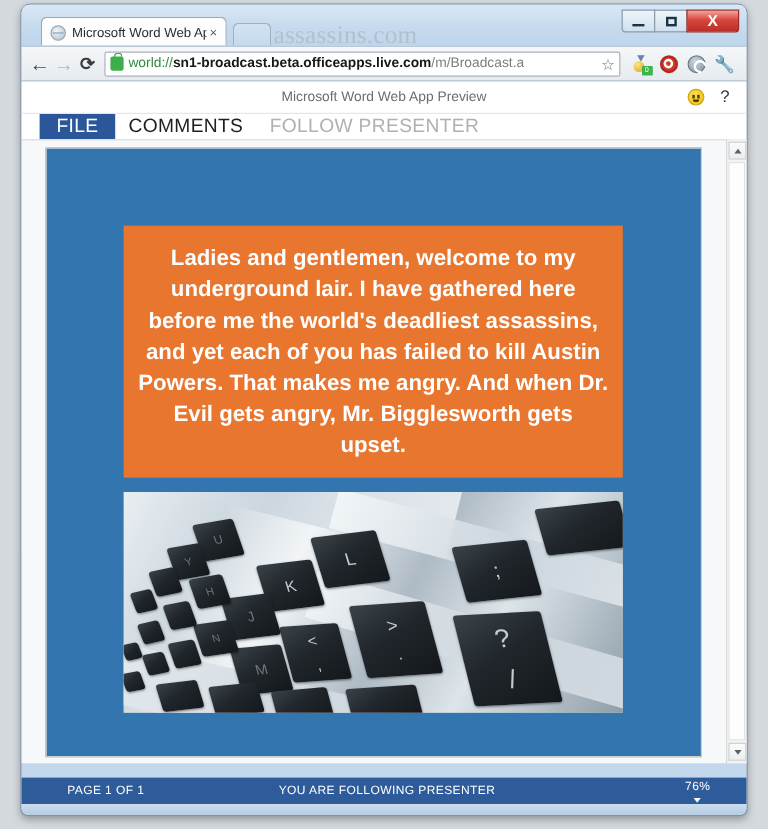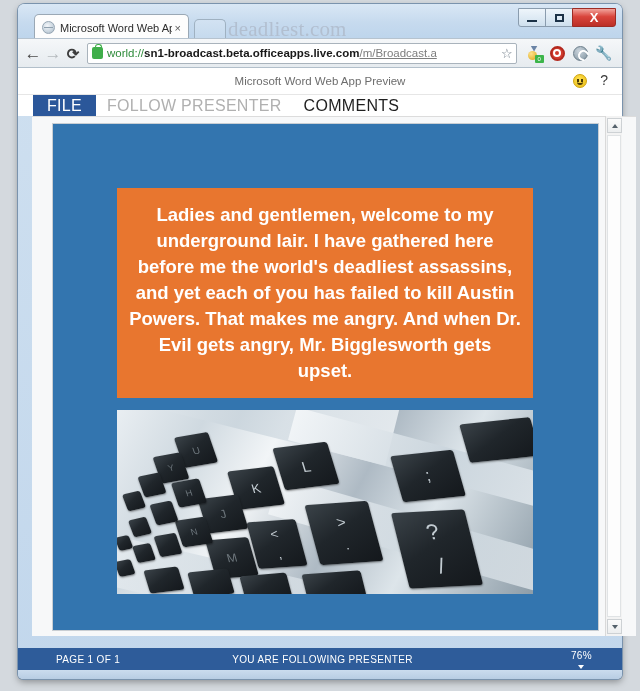--- a/index.html
+++ b/index.html
@@ -187,21 +187,21 @@
     border-radius:3px 3px 0 0;
   }
   #url-text {
     font-size: 11.5px;
     white-space: nowrap;
     flex: 1 1 auto;
     overflow: hidden;
   }
   #url-text .scheme { color:#2e8b3a; }
   #url-text .host { color:#181818; font-weight:bold; }
-  #url-text .path { color:#7d7d7d;text-decoration:underline; }
+  #url-text .path { color:#7d7d7d; }
   #star-icon { font-size:13px; color:#6f7c88; flex:0 0 auto; padding-left:2px;}
 
   .ext-icon { flex:0 0 auto; margin: 0 4px; position: relative; }
 
   #ext-medal {
     width:15px; height:15px;
   }
   #ext-medal .ribbon {
     position:absolute; left:4px; top:0;
     width:7px; height:6px;
@@ -314,21 +314,21 @@
     font-weight: normal;
     margin-left: 15px;
     padding: 0 14px;
   }
   #ribbon-tabs .tab.active { color: #1f1f1f; }
   #ribbon-tabs .tab.disabled { color: #b0b0b0; }
 
   
   #doc-area {
     position: absolute;
-    left: 14px; top: 112px;
+    left: 0; top: 112px;
     width: 604px;
     height: 520px;
     background: #f7f8f9;
     border-top: 1px solid #dcdcdc;
   }
 
   #page {
     position: absolute;
     left: 20px;
     top: 6px;
@@ -463,21 +463,21 @@
     background: linear-gradient(to bottom,#cbdcee,#b8cde3);
     border-radius:0 0 5px 5px;
   }
 </style>
 </head>
 <body>
 
 <div id="browser-window">
 
   <div id="title-bar">
-    <div id="watermark">deadliest.com</div>
+    <div id="watermark">assassins.com</div>
 
     <div id="browser-tab">
       <span class="favicon"></span>
       <span id="tab-title">Microsoft Word Web App</span>
       <span id="tab-close">×</span>
     </div>
 
     <div id="new-tab-button"></div>
 
     <div id="window-controls">
@@ -519,22 +519,22 @@
     <div id="smiley-icon">
       <span class="eye l"></span>
       <span class="eye r"></span>
       <span class="mouth"></span>
     </div>
     <div id="help-icon">?</div>
   </div>
 
   <div id="ribbon-tabs">
     <div class="tab file">FILE</div>
+    <div class="tab active">COMMENTS</div>
     <div class="tab disabled">FOLLOW PRESENTER</div>
-    <div class="tab active">COMMENTS</div>
   </div>
 
   <div id="doc-area">
 
     <div id="page">
 
       <div id="orange-box">
         <div id="orange-text">Ladies and gentlemen, welcome to my underground lair. I have gathered here before me the world's deadliest assassins, and yet each of you has failed to kill Austin Powers. That makes me angry. And when Dr. Evil gets angry, Mr. Bigglesworth gets upset.</div>
       </div>
 

